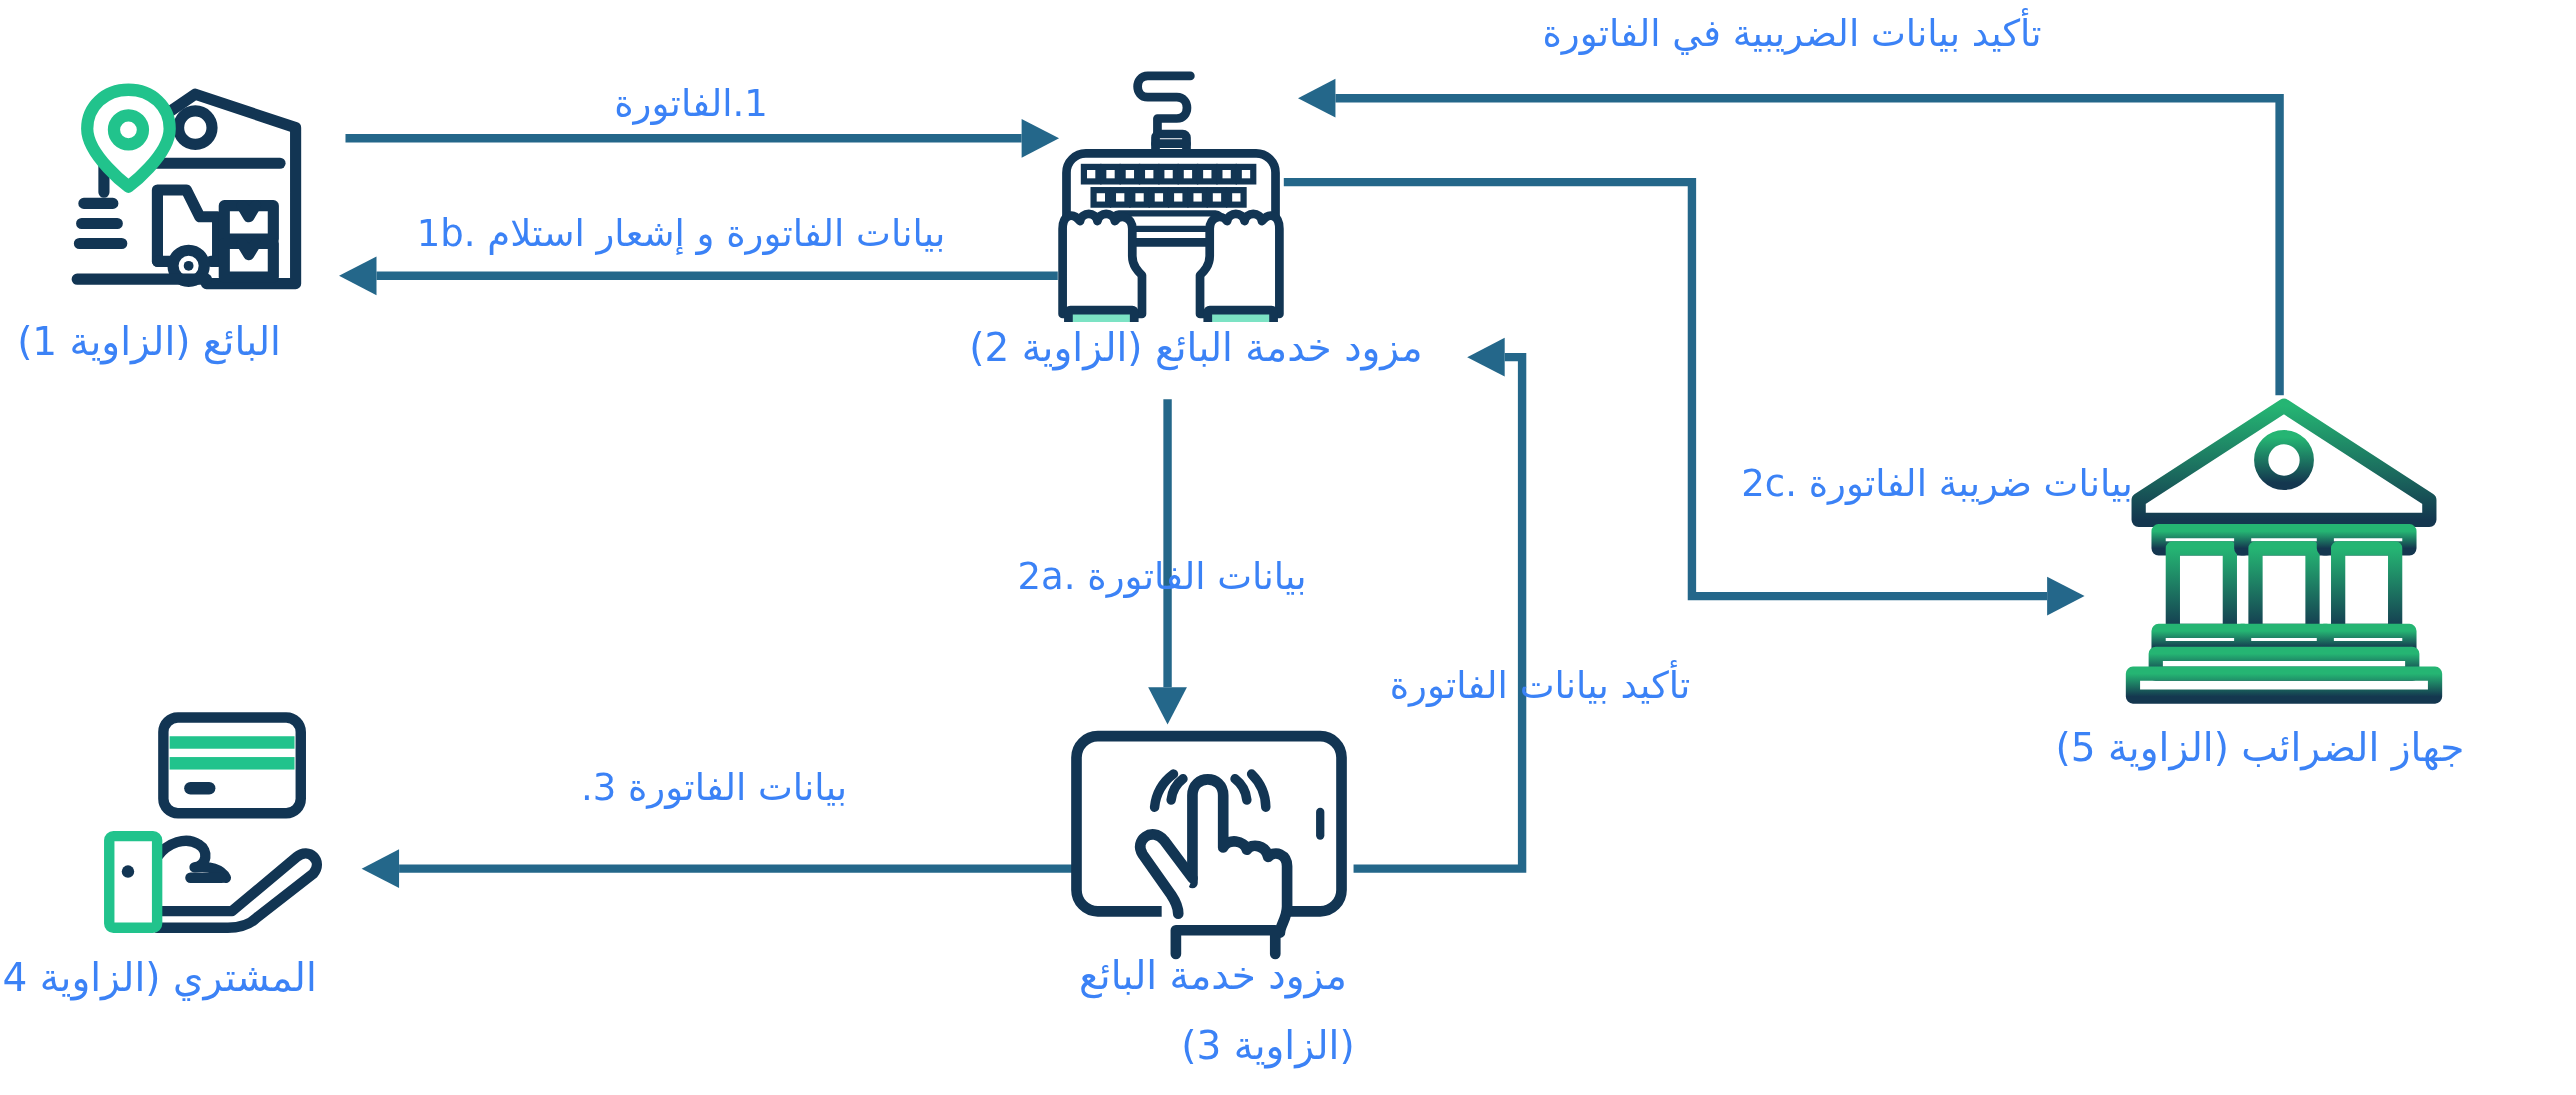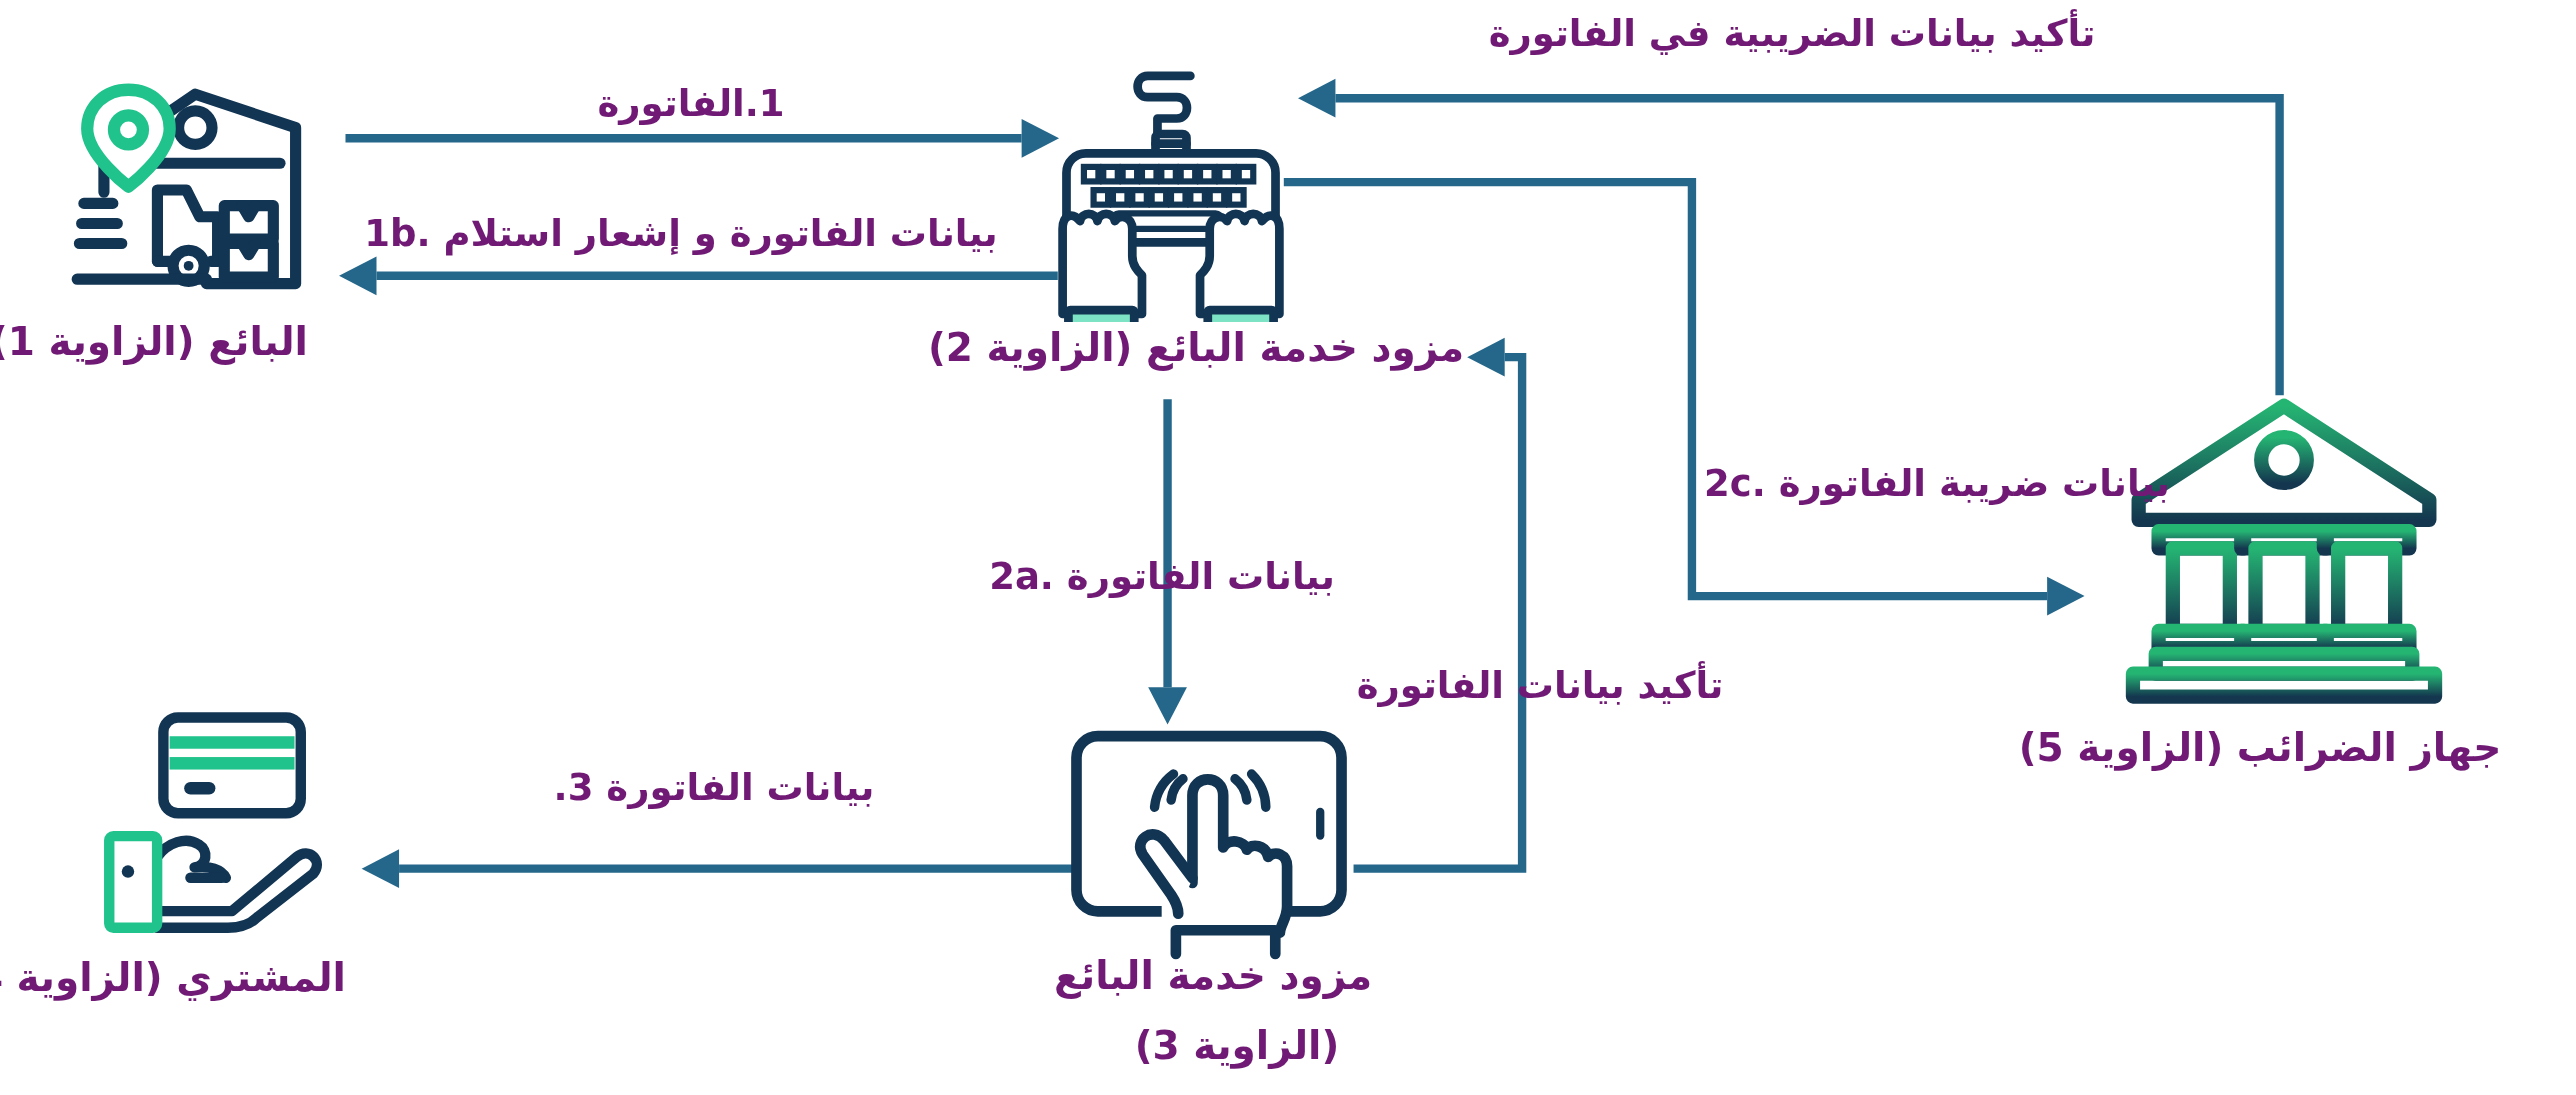--- a/index.html
+++ b/index.html
@@ -6,22 +6,22 @@
   body{
     width:2576px;height:1096px;position:relative;overflow:hidden;
     background:#ffffff;
     font-family:"DejaVu Sans",sans-serif;
   }
   .lbl{
     position:absolute;
     transform:translateX(-50%);
     direction:rtl;
     white-space:nowrap;
-    font-weight:bold;
-    color:#701a75;
+    font-weight:normal;
+    color:#3b82f6;
     font-size:37px;
     line-height:1.15;
   }
   .node-lbl{font-size:39px;}
   svg.icon{position:absolute;}
   #connectors{position:absolute;left:0;top:0;}
 </style>
 </head>
 <body>
 
@@ -137,21 +137,21 @@
     <path d="M71,24 a13,13 0 0 1 5,9"></path>
     <path d="M78,22 a20,20 0 0 1 6,14"></path>
   </g>
   <g stroke="#123553" stroke-width="4.5" fill="#ffffff" stroke-linecap="round" stroke-linejoin="round">
     <path d="M53,68 V31 c0,-9 13,-9 13,0 v22 c2,-4 9,-3 10,1 c2,-3 8,-2 9,3 c3,-3 8,-1 8,4 v17 c0,5 -3,8 -3,11"></path>
     <path d="M53,66 L41,50 c-5,-6 -13,0 -9,6 l12,17 c2,3 3,5 3,8"></path>
     <path d="M46,88 v10 M46,88 h42 M88,88 v10"></path>
   </g>
 </svg>
 <div class="lbl node-lbl" style="left:1213px;top:954px">مزود خدمة البائع</div>
-<div class="lbl node-lbl" style="left:1237px;top:1024px">(الزاوية 3)</div>
+<div class="lbl node-lbl" style="left:1268px;top:1024px">(الزاوية 3)</div>
 
 <svg class="icon" style="left:103px;top:707px" width="229" height="250" viewBox="0 0 110 120">
   <rect x="29" y="5" width="66" height="46" rx="7" fill="#ffffff" stroke="#123553" stroke-width="5"></rect>
   <g fill="#21C38C">
     <rect x="32" y="14" width="60" height="6"></rect>
     <rect x="32" y="24" width="60" height="6"></rect>
   </g>
   <rect x="39" y="36" width="15" height="6" rx="3" fill="#123553"></rect>
   <g stroke="#123553" stroke-width="5" fill="none" stroke-linecap="round" stroke-linejoin="round">
     <path d="M26,72 c5,-7 14,-10 20,-6 c5,3 4,10 -2,11 c7,-1 13,1 15,5"></path>

